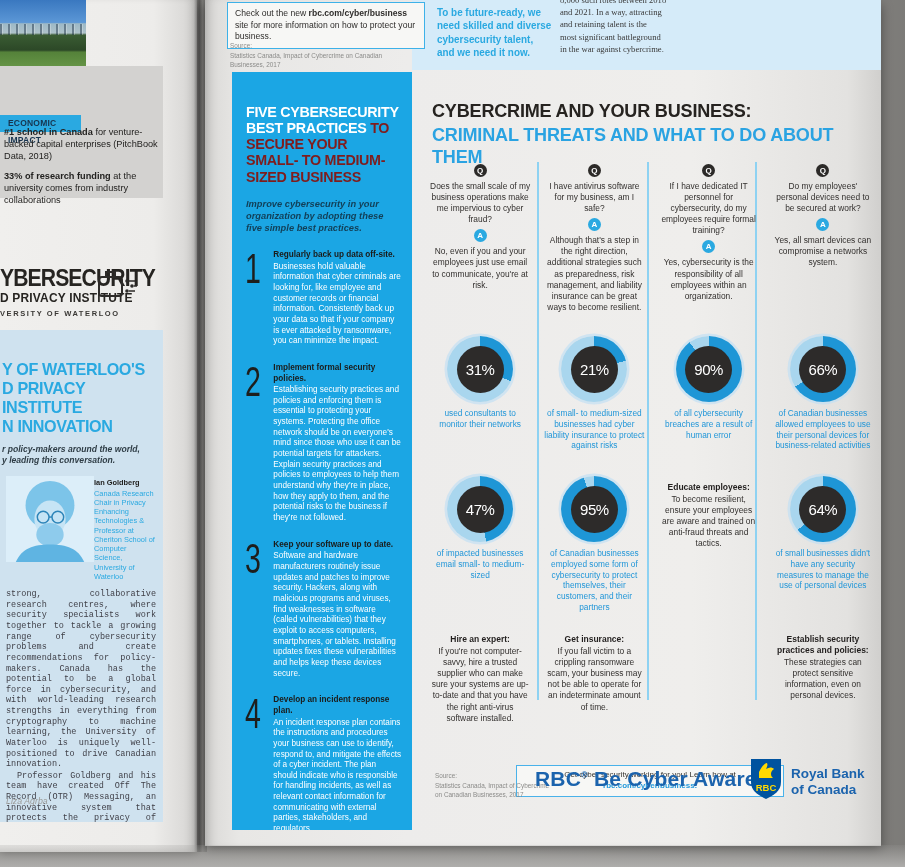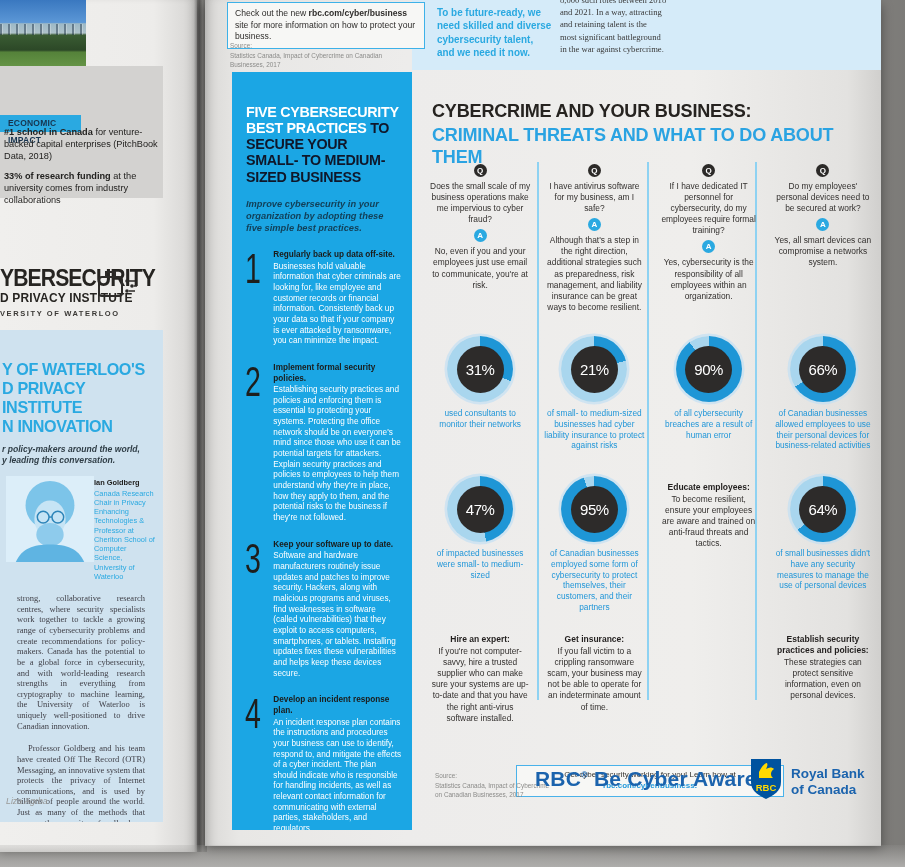--- a/index.html
+++ b/index.html
@@ -36,39 +36,39 @@
   .briefcase{position:absolute;left:96px;top:2px;}
   .feature-box{position:absolute;left:0;top:330px;width:163px;height:492px;background:#cfe2ef;overflow:hidden;}
   .feat-head{margin:30px 0 0 2px;color:#2aa9e1;font-weight:bold;font-size:17px;line-height:1.12;letter-spacing:-.4px;transform:scaleX(.95);transform-origin:left;}
   .feat-intro{margin:8px 0 0 2px;color:#2f3d46;font-style:italic;font-weight:bold;font-size:8.6px;line-height:1.3;}
   .profile{display:flex;margin:10px 0 0 6px;}
   .p-photo{width:88px;height:86px;flex:0 0 auto;background:#dceef9;}
   .p-cap{width:62px;font-size:7.4px;line-height:1.25;}
   .p-name{font-weight:bold;color:#232220;margin:2px 0 1px 0;}
   .p-title{color:#2aa9e1;}
   .feat-body{margin:8px 6px 0 5px;font-family:"Liberation Serif",serif;font-size:8.5px;line-height:1.25;color:#3f3f47;text-align:justify;}
-  .feat-body p{margin:12px;}
+  .feat-body p{margin:1px;font-family:Liberation Mono, monospace;}
   .feat-body p + p{text-indent:11px;}
   .byline{position:absolute;left:6px;bottom:16px;font-style:italic;font-size:8.8px;color:#9a9a98;}
   
   .top-band{position:absolute;left:207px;top:0;width:469px;height:70px;background:#d5ebf9;overflow:hidden;}
   .pull-quote{position:absolute;left:25px;top:6px;color:#2aa9e1;font-weight:bold;font-size:10.3px;line-height:1.3;transform:scaleX(.96);transform-origin:left top;}
   .band-article{position:absolute;left:148px;top:-6px;width:120px;font-family:"Liberation Serif",serif;font-size:8.6px;line-height:1.42;color:#3a3a3a;text-align:justify;}
   .cta-box{background:#f7f7f5;border:1.5px solid #49b2ea;color:#35332f;font-size:8px;line-height:1.35;padding:4px 6px;}
   .cta-box .lnk{color:#2398db;font-weight:bold;}
   .promo-box{position:absolute;left:22px;top:2px;width:182px;background:#f7f7f5;border:1.8px solid #3db1e8;
     font-size:8.6px;line-height:1.35;color:#2f2d2b;padding:5px 7px;}
   .promo-box b{font-weight:bold;}
   .source{color:#8b8b89;font-size:6.4px;line-height:1.5;}
   .source-top{position:absolute;left:25px;top:41px;width:185px;}
   
   .blue-panel{position:absolute;left:27px;top:72px;width:180px;height:758px;background:#1ba6e4;overflow:hidden;}
   .bp-title{margin:32px 12px 0 14px;font-size:14.3px;font-weight:bold;line-height:1.13;letter-spacing:-.3px;}
   .bp-title .t-white{color:#ffffff;}
-  .bp-title .t-dark{color:#0f172a;}
+  .bp-title .t-dark{color:#7f1d1d;}
   .bp-sub{margin:13px 14px 0 14px;color:#123f57;font-style:italic;font-weight:bold;font-size:9.3px;line-height:1.3;}
   .practice{display:flex;gap:5px;margin:16px 10px 0 13px;}
   .pnum{flex:0 0 23px;font-size:42px;line-height:.9;color:#1e1e1c;transform:scaleX(.68);transform-origin:left top;}
   .ptxt{font-size:8.2px;line-height:1.3;}
   .ptitle{font-weight:bold;color:#1b1b19;margin:0 0 1px 0;}
   .pbody{color:#ffffff;margin:0;}
   
   .cc-head{position:absolute;left:227px;top:100px;}
   .cc-black{font-size:19px;font-weight:bold;color:#262320;letter-spacing:-.2px;transform:scaleX(.95);transform-origin:left;}
   .cc-blue{font-size:19px;font-weight:bold;color:#2aa3e2;letter-spacing:-.2px;margin-top:2px;transform:scaleX(.95);transform-origin:left;}
@@ -253,21 +253,21 @@
               </div>
           </div>
           <div class="stat-label">used consultants to monitor their networks</div>
         </div>
         <div class="sec-s2">
           <div class="donut" style="--p: 47;">
             <div class="hole">
                 <span>47%</span>
               </div>
           </div>
-          <div class="stat-label">of impacted businesses were small- to medium-sized</div>
+          <div class="stat-label">of impacted businesses email small- to medium-sized</div>
         </div>
         <div class="sec-adv">
           <p class="adv-title">Hire an expert:</p>
           <p class="adv-body">If you're not computer-savvy, hire a trusted supplier who can make sure your systems are up-to-date and that you have the right anti-virus software installed.</p>
         </div>
       </div>
 
       <div class="col">
         <div class="sec-qa">
           <div class="badge q">Q</div>

